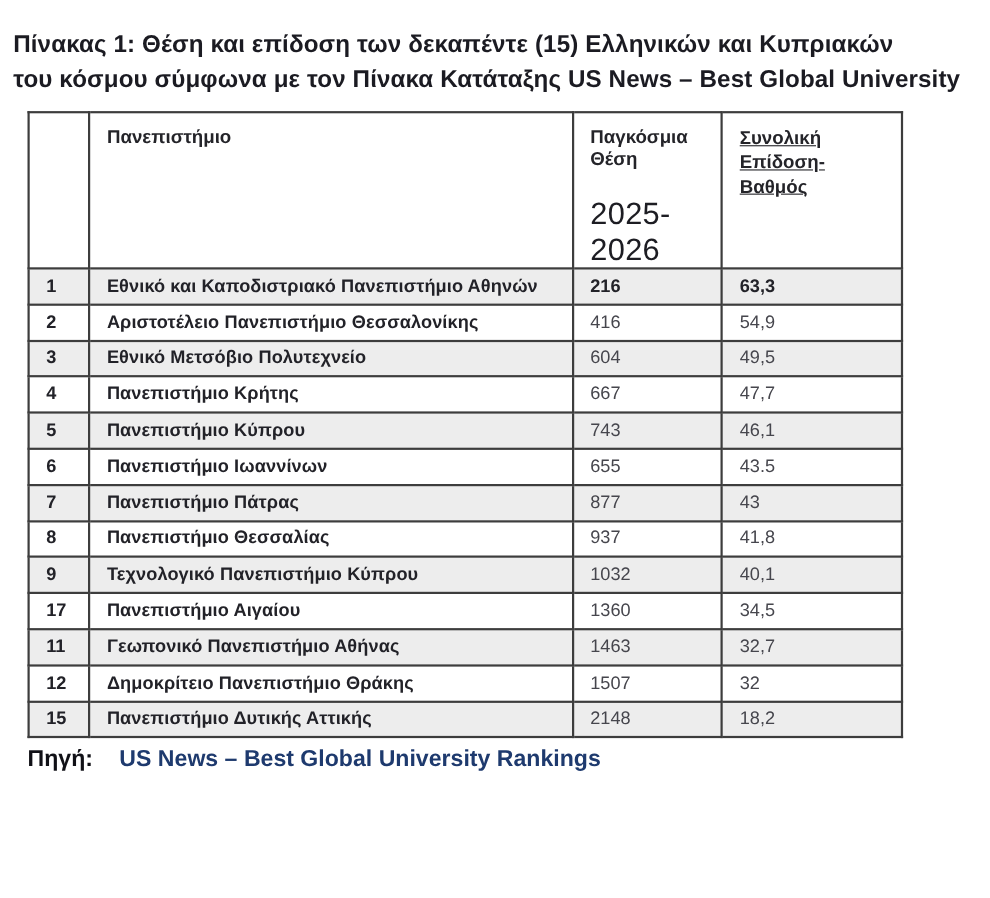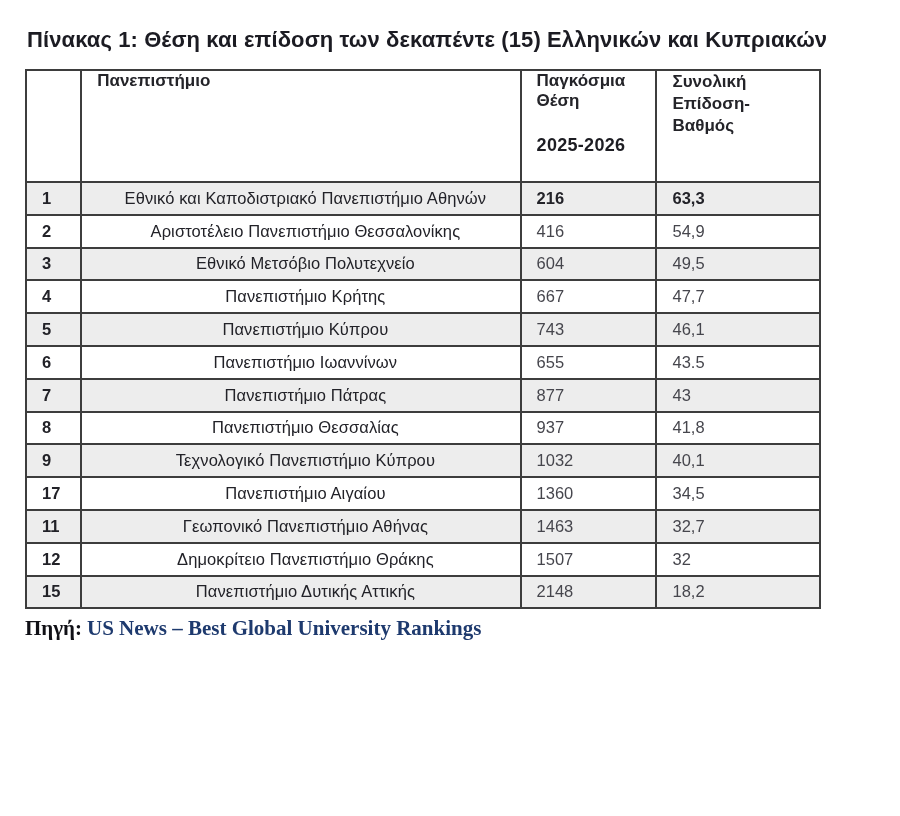--- a/index.html
+++ b/index.html
@@ -7,21 +7,21 @@
     width: 900px;
     height: 816px;
     background: #ffffff;
     overflow: hidden;
     font-family: "Liberation Sans", sans-serif;
   }
   .page { width: 900px; height: 816px; position: relative; }
 
   
   .title-block {
-    margin: 24px 24px 0 27px;
+    margin: 24px 24px 0 12px;
     width: 850px;
     color: #1b1b22;
   }
   .title-line {
     font-size: 22px;
     font-weight: 700;
     line-height: 32px;
     letter-spacing: 0.1px;
     white-space: nowrap;
   }
@@ -40,81 +40,81 @@
     text-align: left;
   }
   .col-rank       { width: 54px;  }
   .col-university { width: 430px; }
   .col-position   { width: 133px; }
   .col-score      { width: 160px; }
 
   .rank-table thead th {
     height: 112px;
     vertical-align: top;
+    padding-top: 12px;
     font-size: 17px;
     font-weight: 600;
     color: #242429;
     background: #ffffff;
   }
   .pos-years {
     margin-top: 24px;
-    font-size: 18px;
-    font-weight: 700;
+    font-size: 28px;
+    font-weight: 400;
     letter-spacing: 0.3px;
     color: #1d1d23;
   }
-  .score-line { display: block; line-height: 22px; }
+  .score-line { display: block; line-height: 22px; text-decoration: underline; }
 
   .rank-table tbody td {
     height: 32.8px;
     font-size: 16.5px;
     vertical-align: middle;
   }
   .rank-table tbody .cell-rank {
     font-weight: 700;
     color: #222228;
   }
   .rank-table tbody .cell-university {
-    font-weight: 400;
+    font-weight: 700;
     color: #222228;
     letter-spacing: 0.1px;
-    text-align: center;
   }
   .rank-table tbody .cell-position,
   .rank-table tbody .cell-score {
     font-weight: 400;
     color: #46464d;
   }
   .rank-table tbody tr.stripe { background: #ededed; }
   .rank-table tbody tr.first-row .cell-position,
   .rank-table tbody tr.first-row .cell-score {
     font-weight: 700;
     color: #232329;
   }
 
   
   .source-line {
     margin: 7px 0 0 25px;
     font-size: 21px;
     font-weight: 700;
     display: flex;
-    gap: 5px;
+    gap: 24px;
     align-items: baseline;
-    font-family: Liberation Serif, serif;
   }
   .source-label { color: #101016; }
   .source-link  { color: #1e3a6e; text-decoration: none; cursor: pointer; }
 </style>
 </head>
 <body>
 
 <div class="page">
 
   <div class="title-block">
     <div class="title-line">Πίνακας 1: Θέση και επίδοση των δεκαπέντε (15) Ελληνικών και Κυπριακών</div>
+    <div class="title-line">του κόσμου σύμφωνα με τον Πίνακα Κατάταξης  US News – Best Global University</div>
   </div>
 
   <table class="rank-table">
     <thead>
       <tr>
         <th class="col-rank"></th>
         <th class="col-university">Πανεπιστήμιο</th>
         <th class="col-position">
           <span>Παγκόσμια Θέση</span>
           <div class="pos-years">2025-2026</div>

